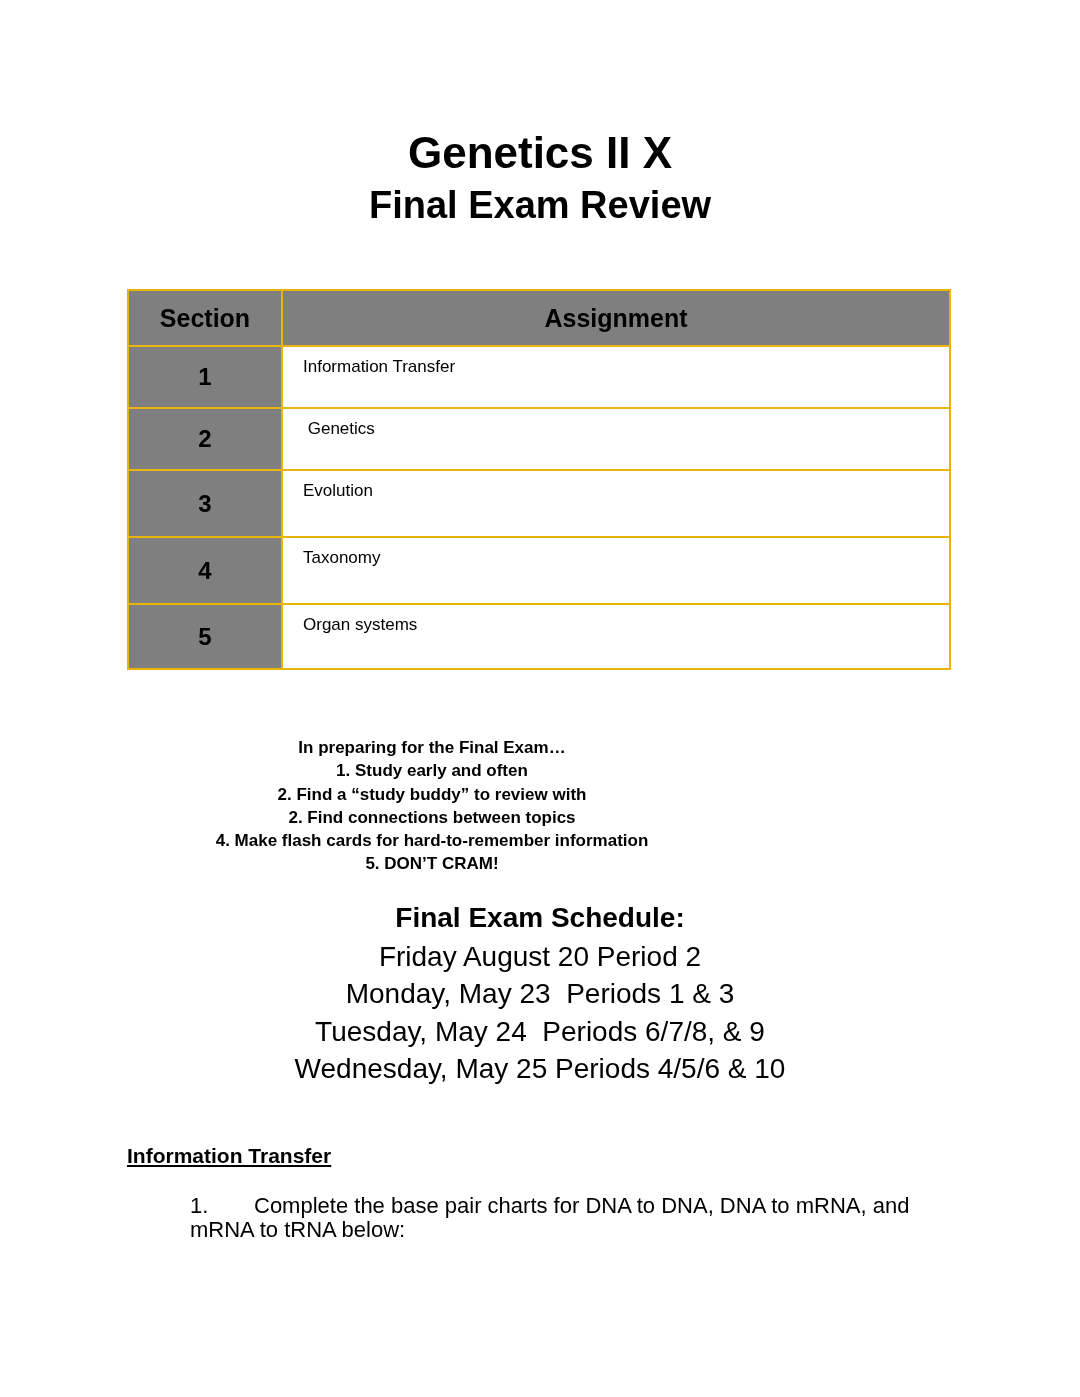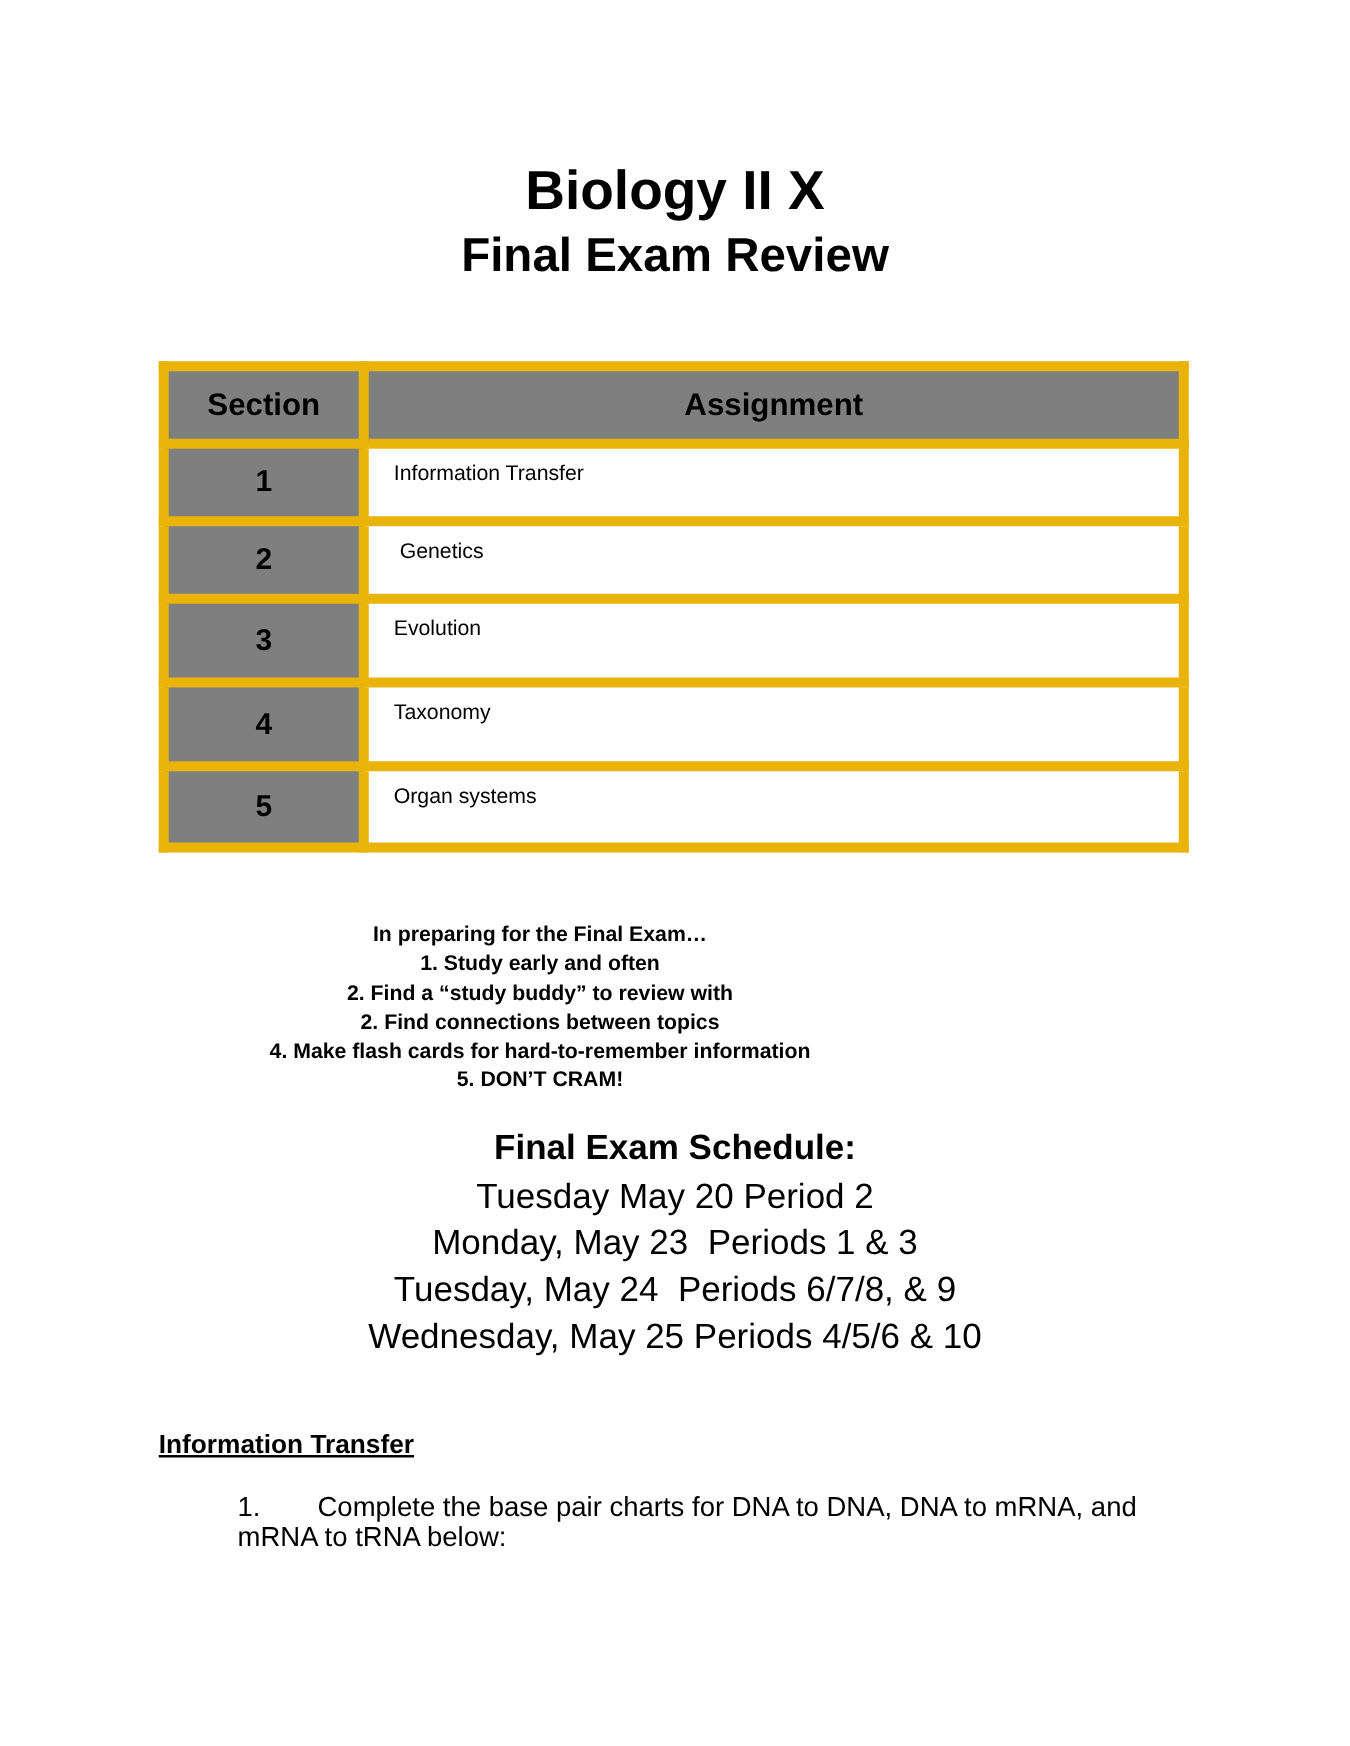--- a/index.html
+++ b/index.html
@@ -3,37 +3,37 @@
 <meta charset="utf-8">
 <style>
   html, body { margin: 0; padding: 0; background: #ffffff; }
   body { width: 1080px; height: 1397px; position: relative; overflow: hidden;
          font-family: "Liberation Sans", sans-serif; color: #000; }
   .title { position: absolute; left: 0; width: 1080px; text-align: center; font-weight: bold; }
   .t1 { top: 126px; font-size: 44px; line-height: 54px; }
   .t2 { top: 182px; font-size: 38px; line-height: 46px; text-align: center; }
   table.sections { position: absolute; left: 127px; top: 289px; width: 824px;
                    border-collapse: collapse; }
-  table.sections td, table.sections th { border: 8px solid #eab308; }
+  table.sections td, table.sections th { border: 2px solid #eab308; }
   table.sections th { background: #7f7f7f; font-size: 25px; font-weight: bold; height: 52px; }
   td.num { background: #7f7f7f; width: 150px; text-align: center; font-weight: bold; font-size: 24px; vertical-align: middle; }
   td.assign { background: #fff; vertical-align: top; font-size: 17px; padding: 10px 0 0 20px; }
   .prep { position: absolute; left: 0; width: 864px; top: 736px; text-align: center;
           font-weight: bold; font-size: 17px; line-height: 23.3px; }
   .sched { position: absolute; left: 0; width: 1080px; top: 898px; text-align: center; }
   .sched .h { font-weight: bold; font-size: 28px; line-height: 40px; text-align: center; }
   .sched .l { font-size: 28px; line-height: 37.3px; }
   .secthead { position: absolute; left: 127px; top: 1144px; font-weight: bold; font-size: 21px; text-decoration: underline; }
   .q { position: absolute; left: 190px; top: 1194px; font-size: 22px; line-height: 23.5px; width: 740px; }
   .q .n { display: inline-block; width: 64px; }
 </style>
 </head>
 <body>
 
-<div class="title t1">Biology II X</div>
+<div class="title t1">Genetics II X</div>
 <div class="title t2">Final Exam Review</div>
 
 <table class="sections">
   <thead>
     <tr>
       <th>Section</th>
       <th>Assignment</th>
     </tr>
   </thead>
   <tbody>
@@ -64,21 +64,21 @@
   <div>In preparing for the Final Exam…</div>
   <div>1.  Study early and often</div>
   <div>2.  Find a “study buddy” to review with</div>
   <div>2.  Find connections between topics</div>
   <div>4.  Make flash cards for hard-to-remember information</div>
   <div>5.  DON’T CRAM!</div>
 </div>
 
 <div class="sched">
   <div class="h">Final Exam Schedule:</div>
-  <div class="l" style="white-space:pre">Tuesday May 20 Period 2</div>
+  <div class="l" style="white-space:pre">Friday August 20 Period 2</div>
   <div class="l" style="white-space:pre">Monday, May 23  Periods 1 &amp; 3</div>
   <div class="l" style="white-space:pre">Tuesday, May 24  Periods 6/7/8, &amp; 9</div>
   <div class="l" style="white-space:pre">Wednesday, May 25 Periods 4/5/6 &amp; 10</div>
 </div>
 
 <div class="secthead">Information Transfer</div>
 
 <div class="q">
   <span class="n">1.</span><span>Complete the base pair charts for DNA to DNA, DNA to mRNA, and mRNA to tRNA below:</span>
 </div>

